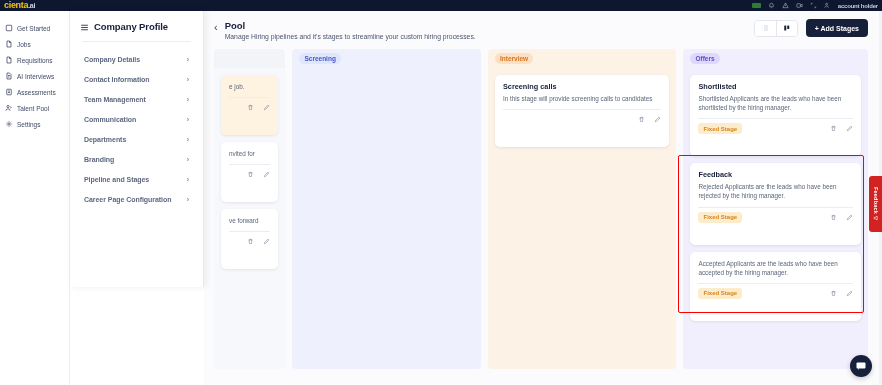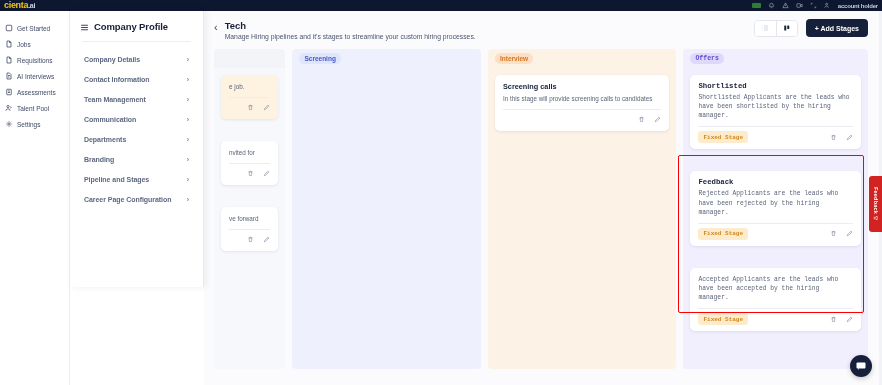--- a/index.html
+++ b/index.html
@@ -93,35 +93,35 @@
     height: 18px; padding: 0 9px; font-size: 7px; font-weight: bold;
     display: flex; align-items: center; gap: 3px; cursor: pointer;
     font-family: "Liberation Sans", sans-serif;
   }
 
   .columns { display: flex; gap: 7px; margin-top: 9px; height: 320px; }
   .col { display: flex; flex-direction: column; }
   .col.c0 { width: 72px; }
   .col.c1 { width: 190px; }
   .col.c2 { width: 190px; }
-  .col.c3 { width: 186px; font-family: Liberation Mono, monospace; }
+  .col.c3 { width: 186px; }
   .col-head {
     border-radius: 4px 4px 0 0; padding: 5px 7px; height: 19px;
     display: flex; align-items: center;
   }
   .chip {
     font-size: 6.5px; font-weight: bold; border-radius: 7px; padding: 2px 5px;
     display: inline-block;
   }
   .col-body { flex: 1; border-radius: 0 0 4px 4px; padding: 7px; }
 
   .stage-card {
-    background: #fff; border-radius: 5px; padding: 7px 8px 6px 8px;
+    background: #fff; border-radius: 5px; padding: 7px 8px 22px 8px;
     box-shadow: 0 1px 3px rgba(25,35,70,.09);
-    margin-bottom: 22px;
+    margin-bottom: 7px;
   }
   .stage-card.amber { background: #fdf3e0; }
   .sc-title { font-size: 7.3px; font-weight: bold; color: #17203a; margin-bottom: 3px; }
   .sc-desc { font-size: 6.3px; color: #5a6479; line-height: 1.45; }
   .sc-rule { height: 1px; background: #ecedf2; margin: 6px 0 4px 0; }
   .sc-foot { display: flex; align-items: center; justify-content: space-between; min-height: 11px; }
   .badge {
     font-size: 6px; font-weight: bold; color: #d98515;
     background: #fdeccc; border-radius: 3px; padding: 2.5px 5px;
   }
@@ -320,21 +320,21 @@
     <span class="cp-chev">›</span>
   </div>
 </aside>
 
 <main class="board-wrap">
 
   <div class="board-head">
     <div class="bh-left">
       <span class="back-btn">‹</span>
       <div>
-        <div class="bh-title">Tech</div>
+        <div class="bh-title">Pool</div>
         <div class="bh-sub">Manage Hiring pipelines and it's stages to streamline your custom hiring processes.</div>
       </div>
     </div>
     <div class="bh-right">
       <div class="seg">
         <div class="seg-btn dim">
           <svg viewBox="0 0 16 16" width="8" height="8" fill="none" stroke="currentColor" stroke-width="1.5">
               <path d="M6 4h8M6 8h8M6 12h8"></path>
               <path d="M2.5 4h.8M2.5 8h.8M2.5 12h.8"></path>
             </svg>

